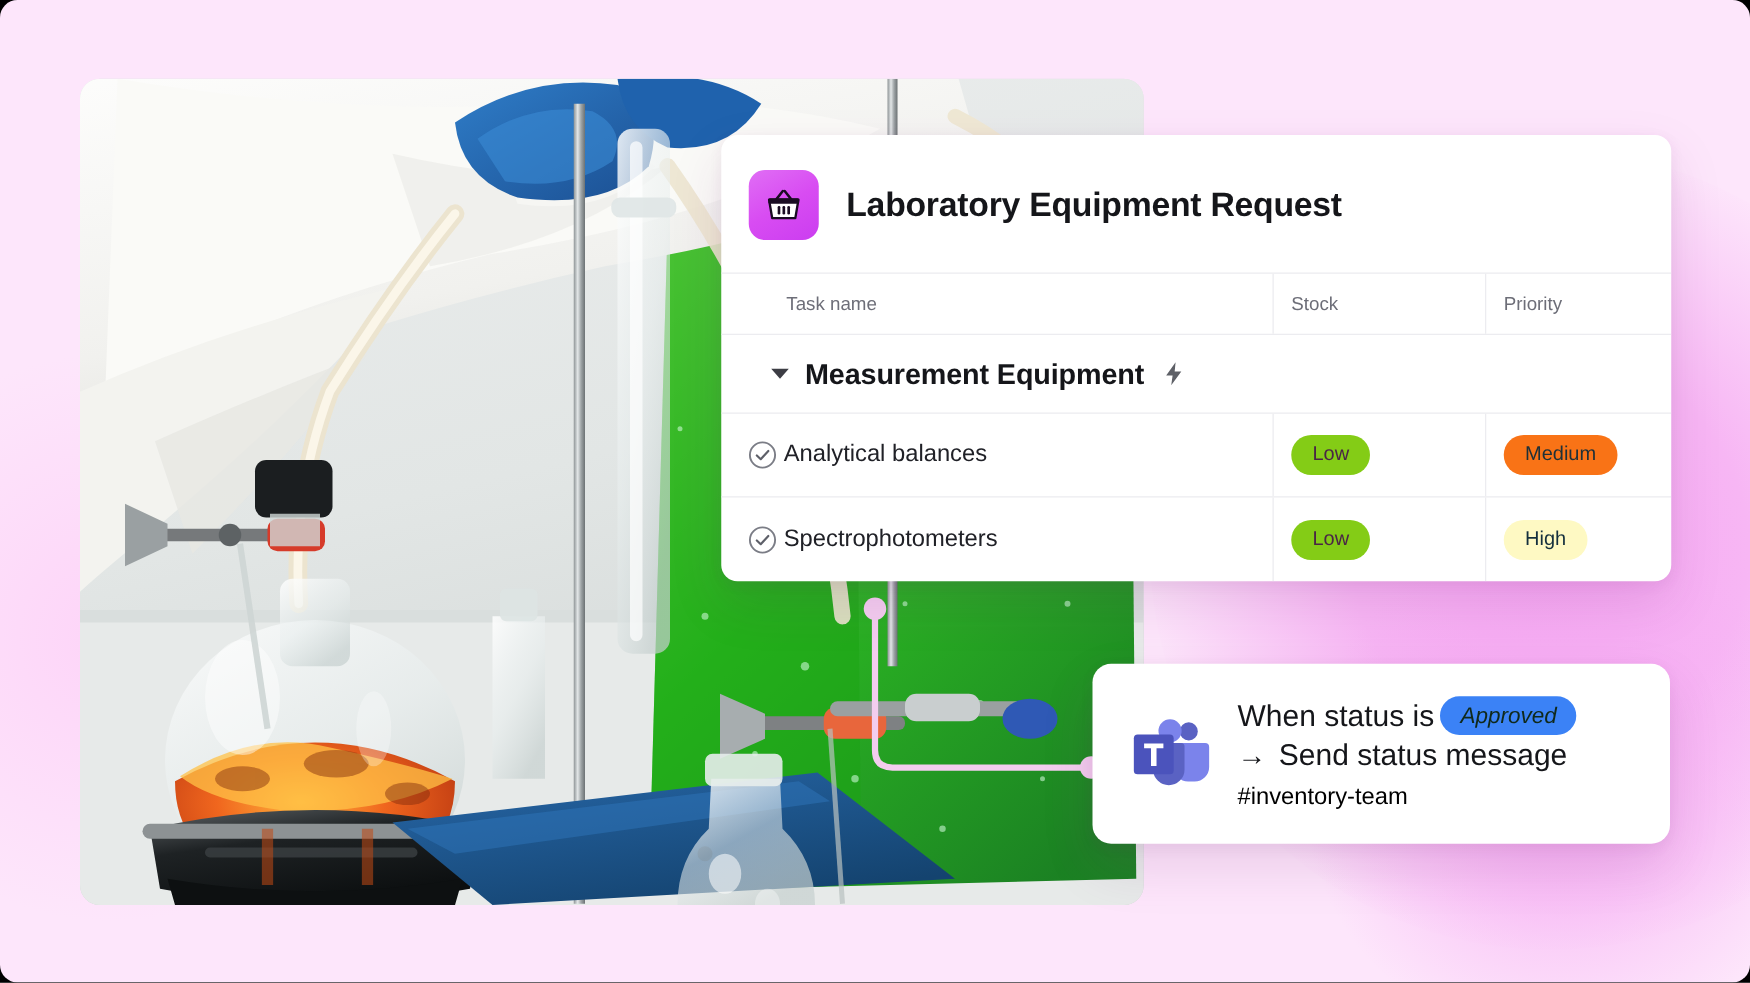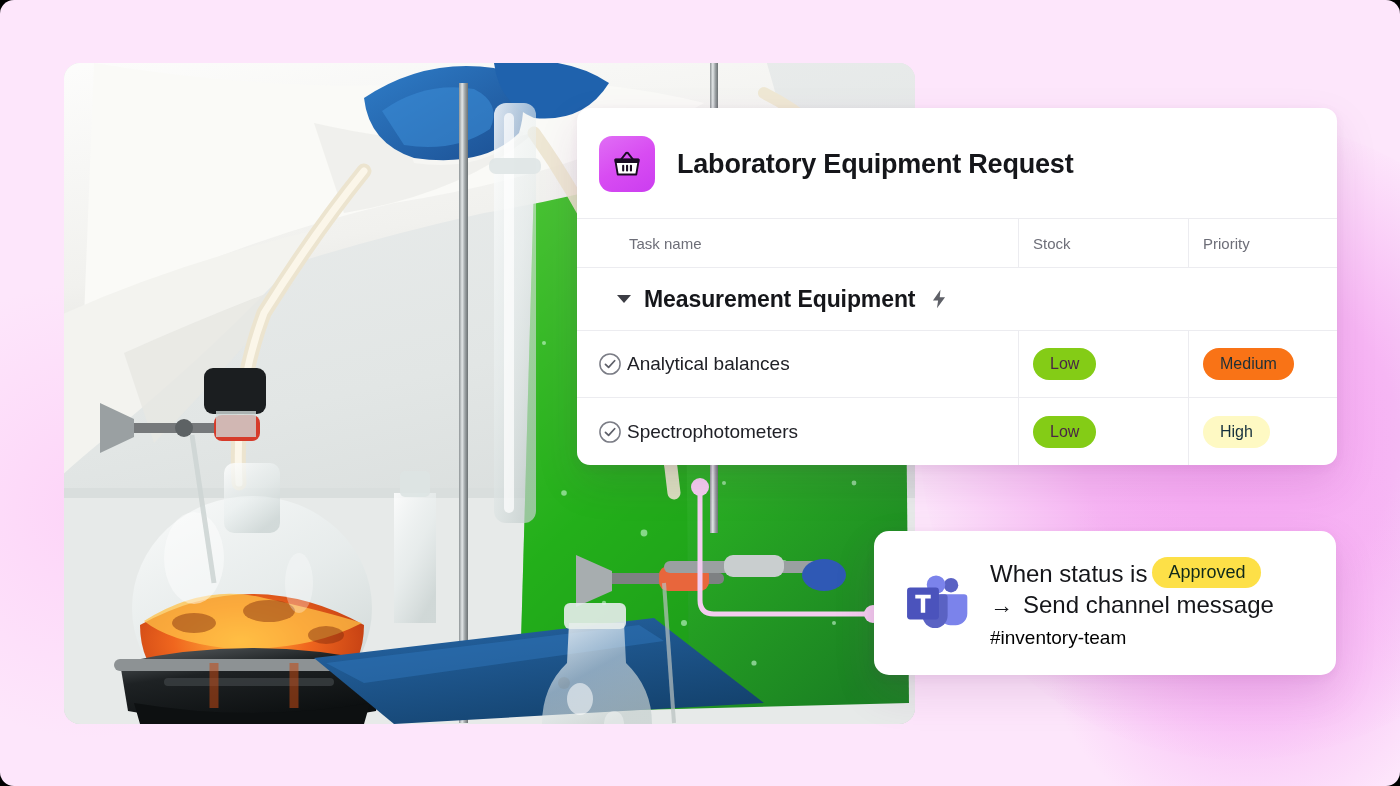--- a/index.html
+++ b/index.html
@@ -165,24 +165,25 @@
     gap: 22px;
     padding: 26px 24px 26px 32px;
   }
   .teams-logo { flex: 0 0 62px; width: 62px; height: 56px; }
   .teams-body { display: flex; flex-direction: column; gap: 3px; }
   .teams-line1 {
     display: flex; align-items: flex-end; gap: 5px;
     font-size: 24px; color: #15161a;
   }
   .badge-approved {
-    background: #fde047; color: #10291a;
+    background: #3b82f6; color: #10291a;
     border-radius: 999px;
     font-size: 18px;
     padding: 5px 16px;
+    font-style: italic;
   }
   .teams-line2 {
     font-size: 24px; color: #15161a;
     display: flex; align-items: baseline; gap: 10px;
   }
   .arrow-glyph { font-size: 23px; color: #15161a; }
   .teams-line3 {
     font-size: 19px; color: #000000; margin-top: 5px;
   }
 </style>
@@ -448,19 +449,19 @@
       <rect x="1" y="13" width="33" height="33" rx="3.2" fill="#4b53bc"></rect>
       <path d="M9.5 20.5 H25.5 V24.4 H19.8 V39.2 H15.2 V24.4 H9.5 Z" fill="#ffffff"></path>
     </svg>
     <div class="teams-body">
       <div class="teams-line1">
         <span>When status is</span>
         <span class="badge-approved">Approved</span>
       </div>
       <div class="teams-line2">
         <span class="arrow-glyph">→</span>
-        <span>Send channel message</span>
+        <span>Send status message</span>
       </div>
       <div class="teams-line3">#inventory-team</div>
     </div>
   </div>
 
 </div>
 
 </body></html>

